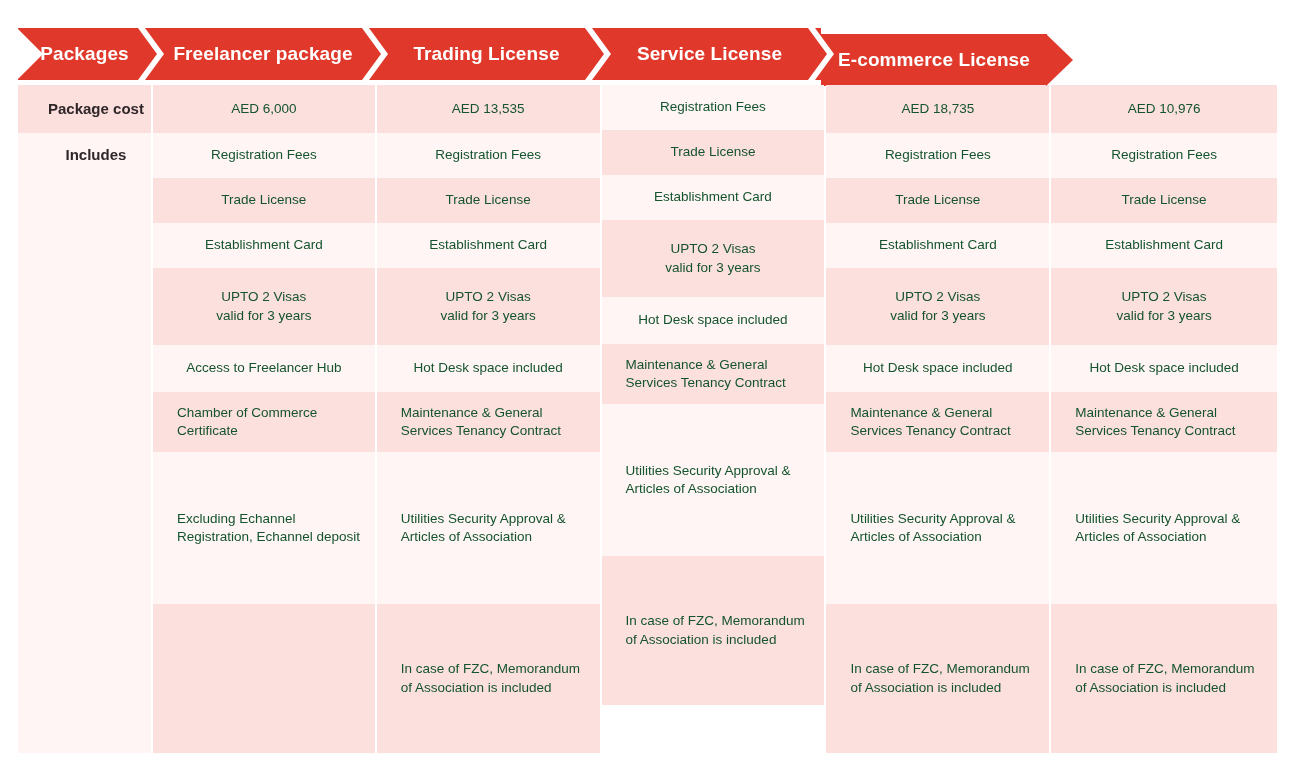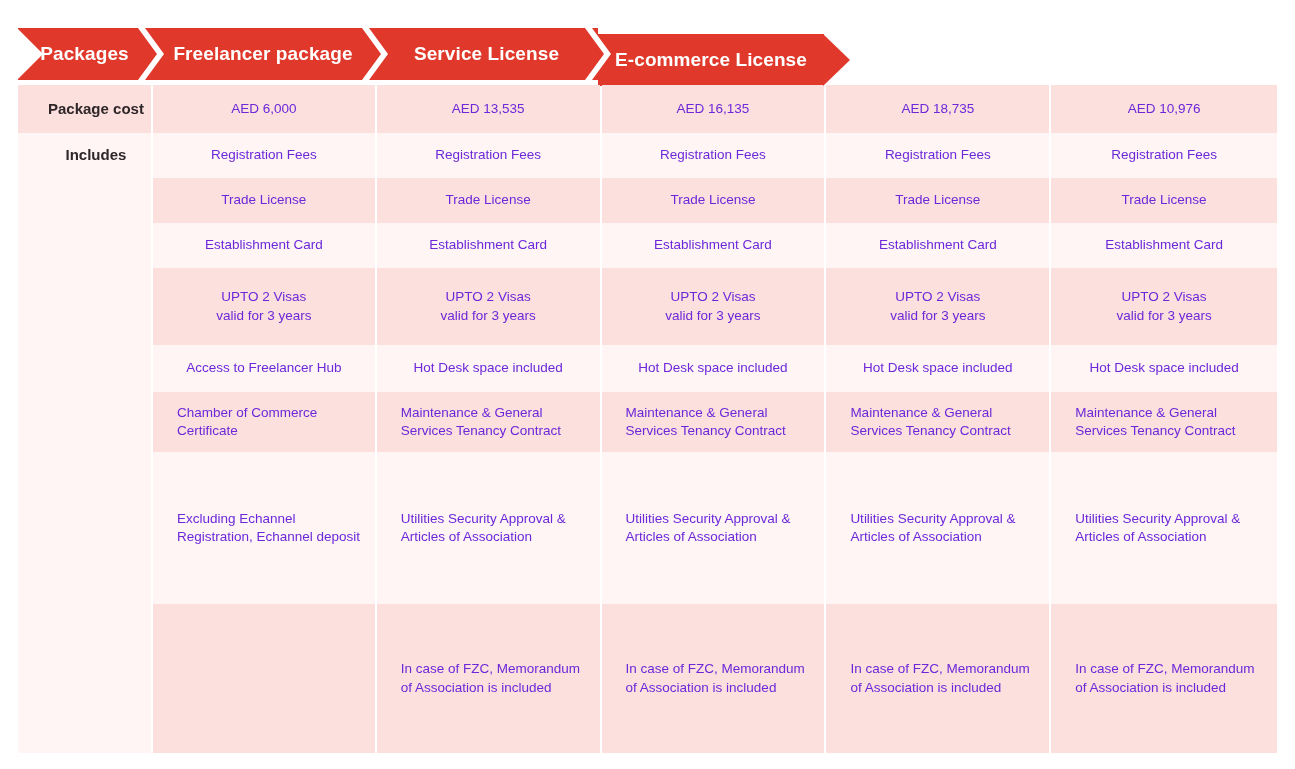--- a/index.html
+++ b/index.html
@@ -101,21 +101,21 @@
   }
   .col-label { width: 133px; margin-right: 2px; }
   .col-pkg   { width: 223px; margin-right: 2px; }
   .col-pkg.c1 { width: 222px; }
   .col-pkg.c5 { width: 226px; margin-right: 0; }
 
   .cell {
     display: flex;
     align-items: center;
     font-size: 13.5px;
-    color: #6d28d9;
+    color: #14532d;
     line-height: 1.35;
   }
   .cell.center { justify-content: center; text-align: center; }
   .cell.left   { justify-content: flex-start; text-align: left; padding-left: 24px; padding-right: 10px; }
 
   .shade-dark  { background: #fce0dd; }
   .shade-light { background: #fef5f4; }
 
   .label-cell {
     font-size: 15px;
@@ -156,20 +156,26 @@
       </svg>
     </div>
 
     <div class="hdr-cell pkg c1">
       <span class="hdr-label">Freelancer package</span>
       <svg class="sep-chevron" viewBox="0 0 26 52" preserveAspectRatio="none">
         <path d="M0,0 L7,0 L26,26 L7,52 L0,52 L19,26 Z" fill="#ffffff"></path>
       </svg>
     </div>
 
+    <div class="hdr-cell pkg c2">
+      <span class="hdr-label">Trading License</span>
+      <svg class="sep-chevron" viewBox="0 0 26 52" preserveAspectRatio="none">
+        <path d="M0,0 L7,0 L26,26 L7,52 L0,52 L19,26 Z" fill="#ffffff"></path>
+      </svg>
+    </div>
 
     <div class="hdr-cell pkg c3">
       <span class="hdr-label">Service License</span>
       <svg class="sep-chevron" viewBox="0 0 26 52" preserveAspectRatio="none">
         <path d="M0,0 L7,0 L26,26 L7,52 L0,52 L19,26 Z" fill="#ffffff"></path>
       </svg>
     </div>
 
 
     <div class="hdr-cell pkg c5">
@@ -214,21 +220,20 @@
       <div class="cell center h-r3 shade-light nowrap-pre">Establishment Card</div>
       <div class="cell center h-r4 shade-dark nowrap-pre">UPTO 2 Visas
 valid for 3 years</div>
       <div class="cell center h-r5 shade-light nowrap-pre">Hot Desk space included</div>
       <div class="cell left h-r6 shade-dark">Maintenance &amp; General Services Tenancy Contract</div>
       <div class="cell left h-r7 shade-light">Utilities Security Approval &amp; Articles of Association</div>
       <div class="cell left h-r8 shade-dark">In case of FZC, Memorandum of Association is included</div>
     </div>
 
     <div class="col col-pkg c3">
-      <div class="cell center h-cost shade-dark">AED 16,135</div>
       <div class="cell center h-r1 shade-light nowrap-pre">Registration Fees</div>
       <div class="cell center h-r2 shade-dark nowrap-pre">Trade License</div>
       <div class="cell center h-r3 shade-light nowrap-pre">Establishment Card</div>
       <div class="cell center h-r4 shade-dark nowrap-pre">UPTO 2 Visas
 valid for 3 years</div>
       <div class="cell center h-r5 shade-light nowrap-pre">Hot Desk space included</div>
       <div class="cell left h-r6 shade-dark">Maintenance &amp; General Services Tenancy Contract</div>
       <div class="cell left h-r7 shade-light">Utilities Security Approval &amp; Articles of Association</div>
       <div class="cell left h-r8 shade-dark">In case of FZC, Memorandum of Association is included</div>
     </div>

